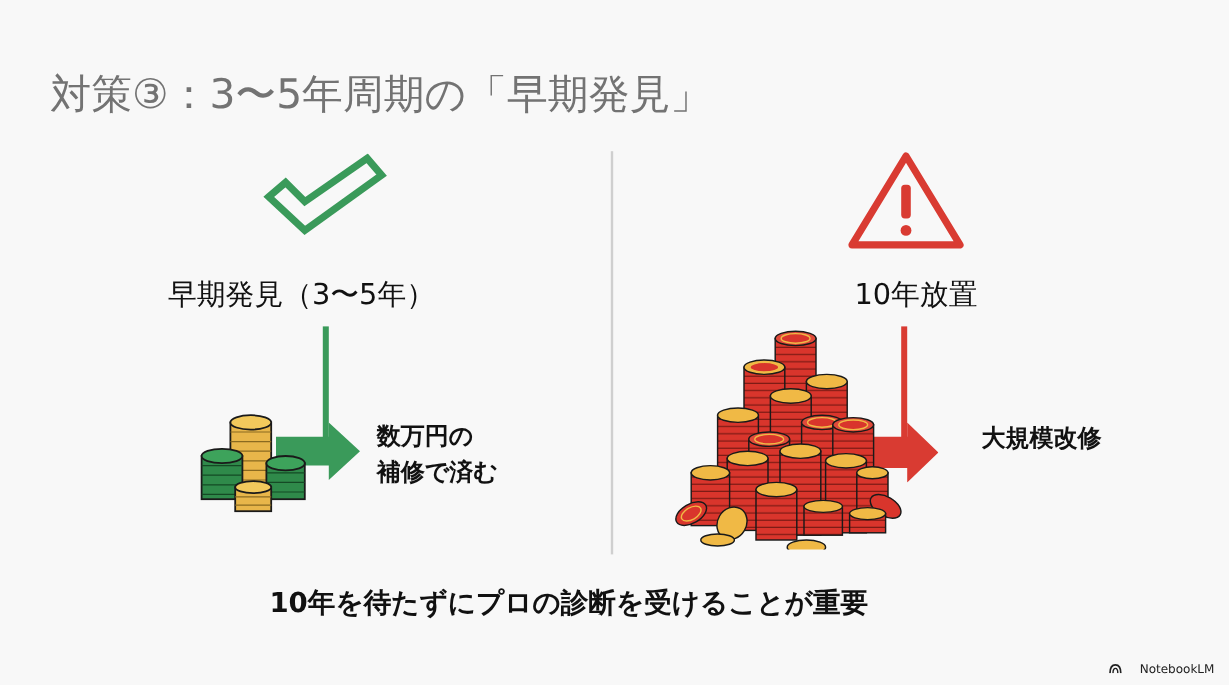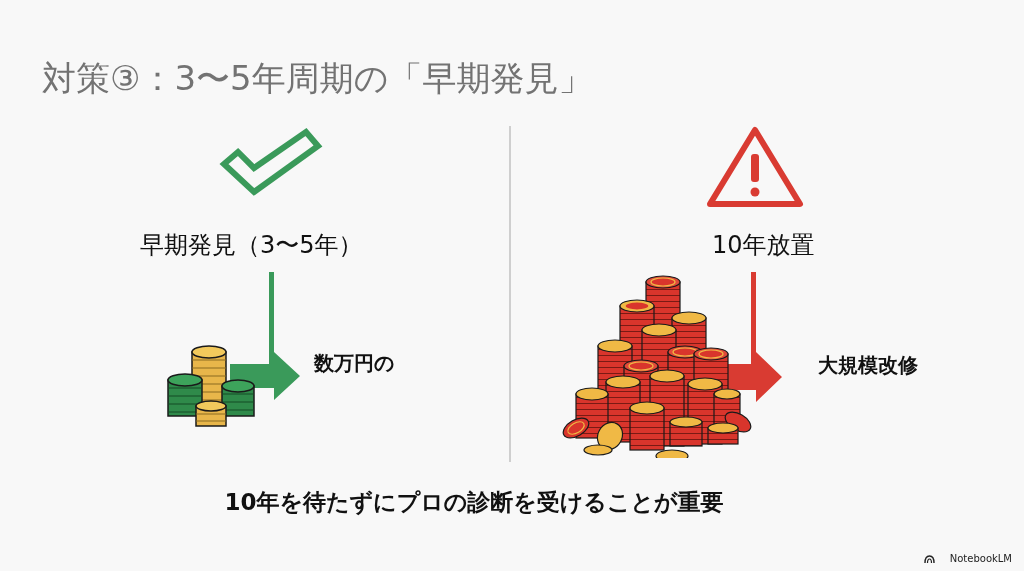--- a/index.html
+++ b/index.html
@@ -25,21 +25,21 @@
   }
   .side-text {
     font-size: 20px; font-weight: bold; line-height: 30px; white-space: nowrap;
   }
   .footer-msg {
     left: 0; width: 948px; top: 487px; text-align: center;
     font-size: 23px; font-weight: bold; white-space: nowrap;
   }
   .brand {
     right: 12px; top: 553px; font-size: 10px; color: #222;
-    display: flex; align-items: center; gap: 15px;
+    display: flex; gap: 15px;
   }
 </style>
 </head>
 <body>
 
 <div class="abs title">対策③：3〜5年周期の「早期発見」</div>
 
 <div class="abs divider"></div>
 
 <div>
@@ -88,20 +88,21 @@
       <g stroke="#8a6a20" stroke-width="1">
         <line x1="30" y1="70" x2="60" y2="70"></line>
           <line x1="30" y1="77" x2="60" y2="77"></line>
       </g>
       <ellipse cx="45" cy="62" rx="15" ry="5" fill="#f2c95c"></ellipse>
     </g>
   </svg>
 
   <div class="abs side-text" style="left:314px; top:348px;">
     <div>数万円の</div>
+    <div>補修で済む</div>
   </div>
 </div>
 
 <div>
   <svg class="abs" style="left:704px; top:124px;" width="102" height="86" viewBox="0 0 102 86">
     <path d="M51 6 L96 80 L6 80 Z" fill="none" stroke="#d93b32" stroke-width="6" stroke-linejoin="round"></path>
     <rect x="47" y="30" width="8" height="28" rx="3" fill="#d93b32"></rect>
     <circle cx="51" cy="68" r="4.5" fill="#d93b32"></circle>
   </svg>
   <div class="abs heading" style="left:712px; top:229px;">10年放置</div>

